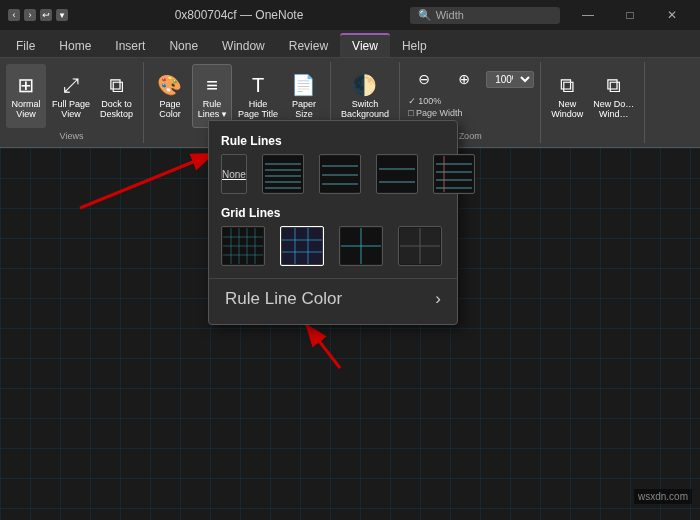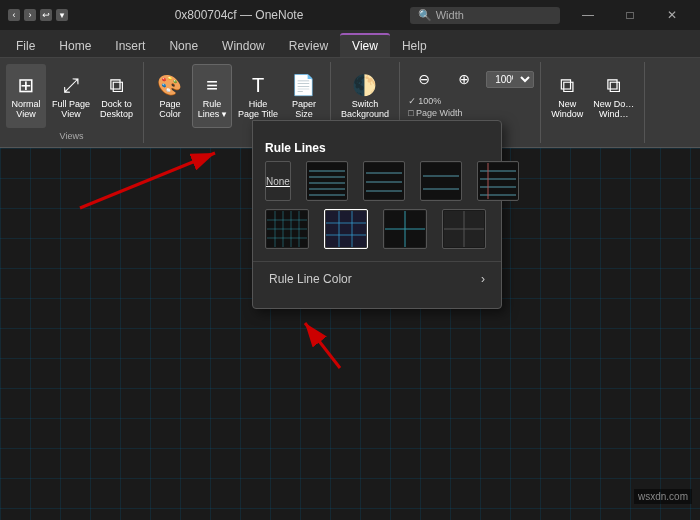--- a/index.html
+++ b/index.html
@@ -163,23 +163,22 @@
     
     .dropdown-menu {
       position: absolute;
       top: 120px;
       left: 208px;
       width: 250px;
       background: #2d2d2d;
       border: 1px solid #555;
       border-radius: 0 4px 4px 4px;
       z-index: 100;
-      padding: 16px 0;
+      padding: 9px 0;
       box-shadow: 4px 4px 12px rgba(0,0,0,0.5);
-      margin-left: 44px;
     }
     .dropdown-section-title {
       font-size: 12px;
       font-weight: bold;
       color: #fff;
       padding: 4px 12px 6px;
     }
     .dropdown-options-row {
       display: flex;
       gap: 15px;
@@ -220,21 +219,21 @@
       height: 1px;
       background: #444;
       margin: 4px 0;
     }
     .dropdown-item {
       display: flex;
       align-items: center;
       justify-content: space-between;
       padding: 6px 16px;
       cursor: pointer;
-      font-size: 12px;
+      font-size: 17px;
       color: #ccc;
     }
 
     
     .canvas-area {
       flex: 1;
       background: #1a1a1a;
       position: relative;
       width: 700px;
       height: calc(520px - 148px);
@@ -454,20 +453,21 @@
         <rect width="40" height="36" fill="#111"></rect>
         <line x1="2" y1="8" x2="38" y2="8" stroke="#5599aa" stroke-width="1"></line>
         <line x1="2" y1="16" x2="38" y2="16" stroke="#5599aa" stroke-width="1"></line>
         <line x1="2" y1="24" x2="38" y2="24" stroke="#5599aa" stroke-width="1"></line>
         <line x1="2" y1="32" x2="38" y2="32" stroke="#5599aa" stroke-width="1"></line>
         <line x1="10" y1="0" x2="10" y2="36" stroke="#aa5555" stroke-width="1"></line>
       </svg>
     </div>
   </div>
 
+  <div class="dropdown-section-title">Grid Lines</div>
   <div class="dropdown-options-row">
 
     <div class="line-option">
       <svg width="40" height="36">
         <rect width="40" height="36" fill="#111"></rect>
         <line x1="8" y1="0" x2="8" y2="36" stroke="#3399aa" stroke-width="0.5"></line>
         <line x1="16" y1="0" x2="16" y2="36" stroke="#3399aa" stroke-width="0.5"></line>
         <line x1="24" y1="0" x2="24" y2="36" stroke="#3399aa" stroke-width="0.5"></line>
         <line x1="32" y1="0" x2="32" y2="36" stroke="#3399aa" stroke-width="0.5"></line>
         <line x1="0" y1="9" x2="40" y2="9" stroke="#3399aa" stroke-width="0.5"></line>

